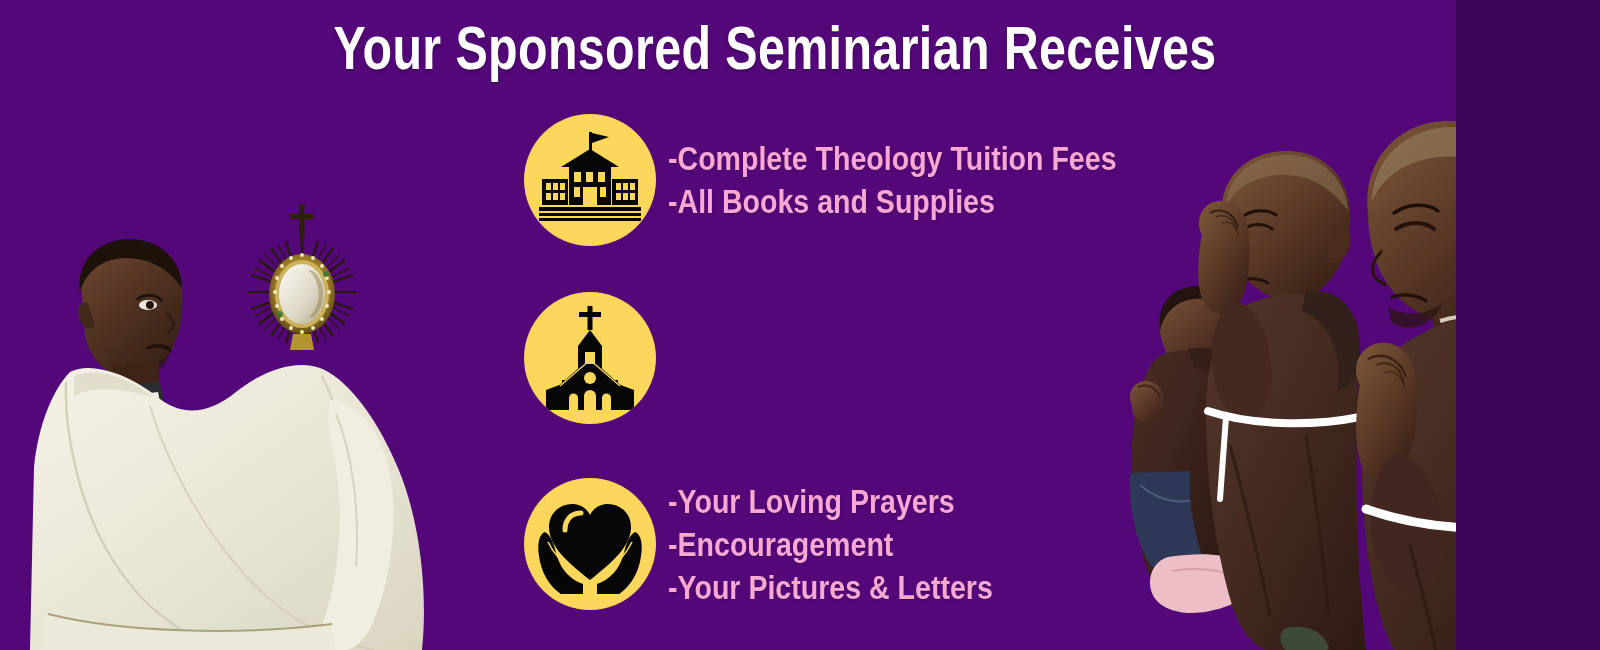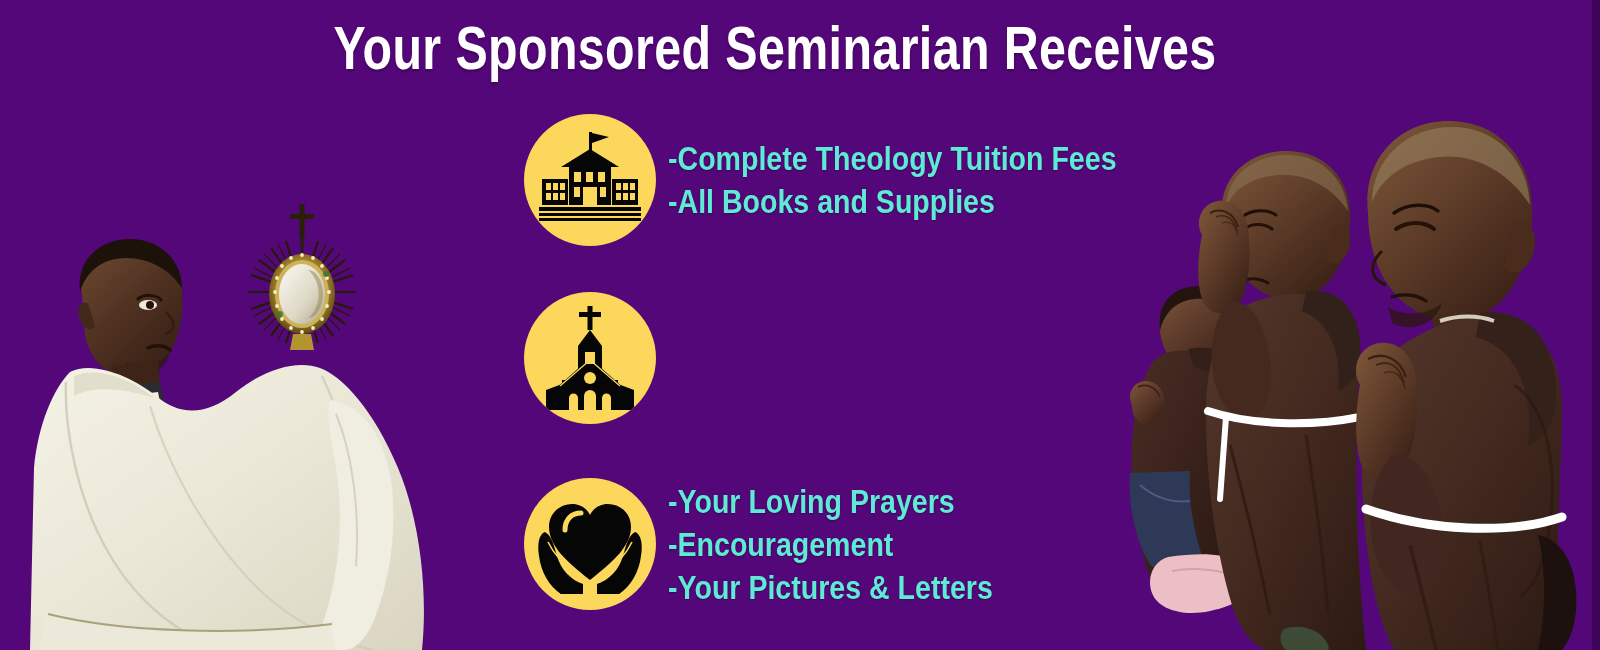--- a/index.html
+++ b/index.html
@@ -6,21 +6,21 @@
   html, body {
     margin: 0;
     padding: 0;
     background: #3d0557;
   }
   body {
     font-family: "Liberation Sans", sans-serif;
   }
   #banner {
     position: relative;
-    width: 1592px;
+    width: 1456px;
     height: 650px;
     overflow: hidden;
     background: #540779;
   }
 
   
   #title {
     position: absolute;
     left: 0;
     top: 12px;
@@ -57,21 +57,21 @@
     flex: 0 0 132px;
     display: flex;
     align-items: center;
     justify-content: center;
     overflow: hidden;
   }
   .icon-circle svg { display: block; }
 
   .benefit-text {
     margin-left: 12px;
-    color: #5eead4;
+    color: #f9a8d4;
     font-family: "Liberation Sans Narrow", "Liberation Sans", sans-serif;
     font-weight: bold;
     font-size: 34px;
     line-height: 43px;
     white-space: nowrap;
     text-shadow: 0 1px 2px rgba(0,0,0,0.30);
   }
   .benefit-text .line {
     transform: scaleX(0.84);
     transform-origin: 0% 50%;

